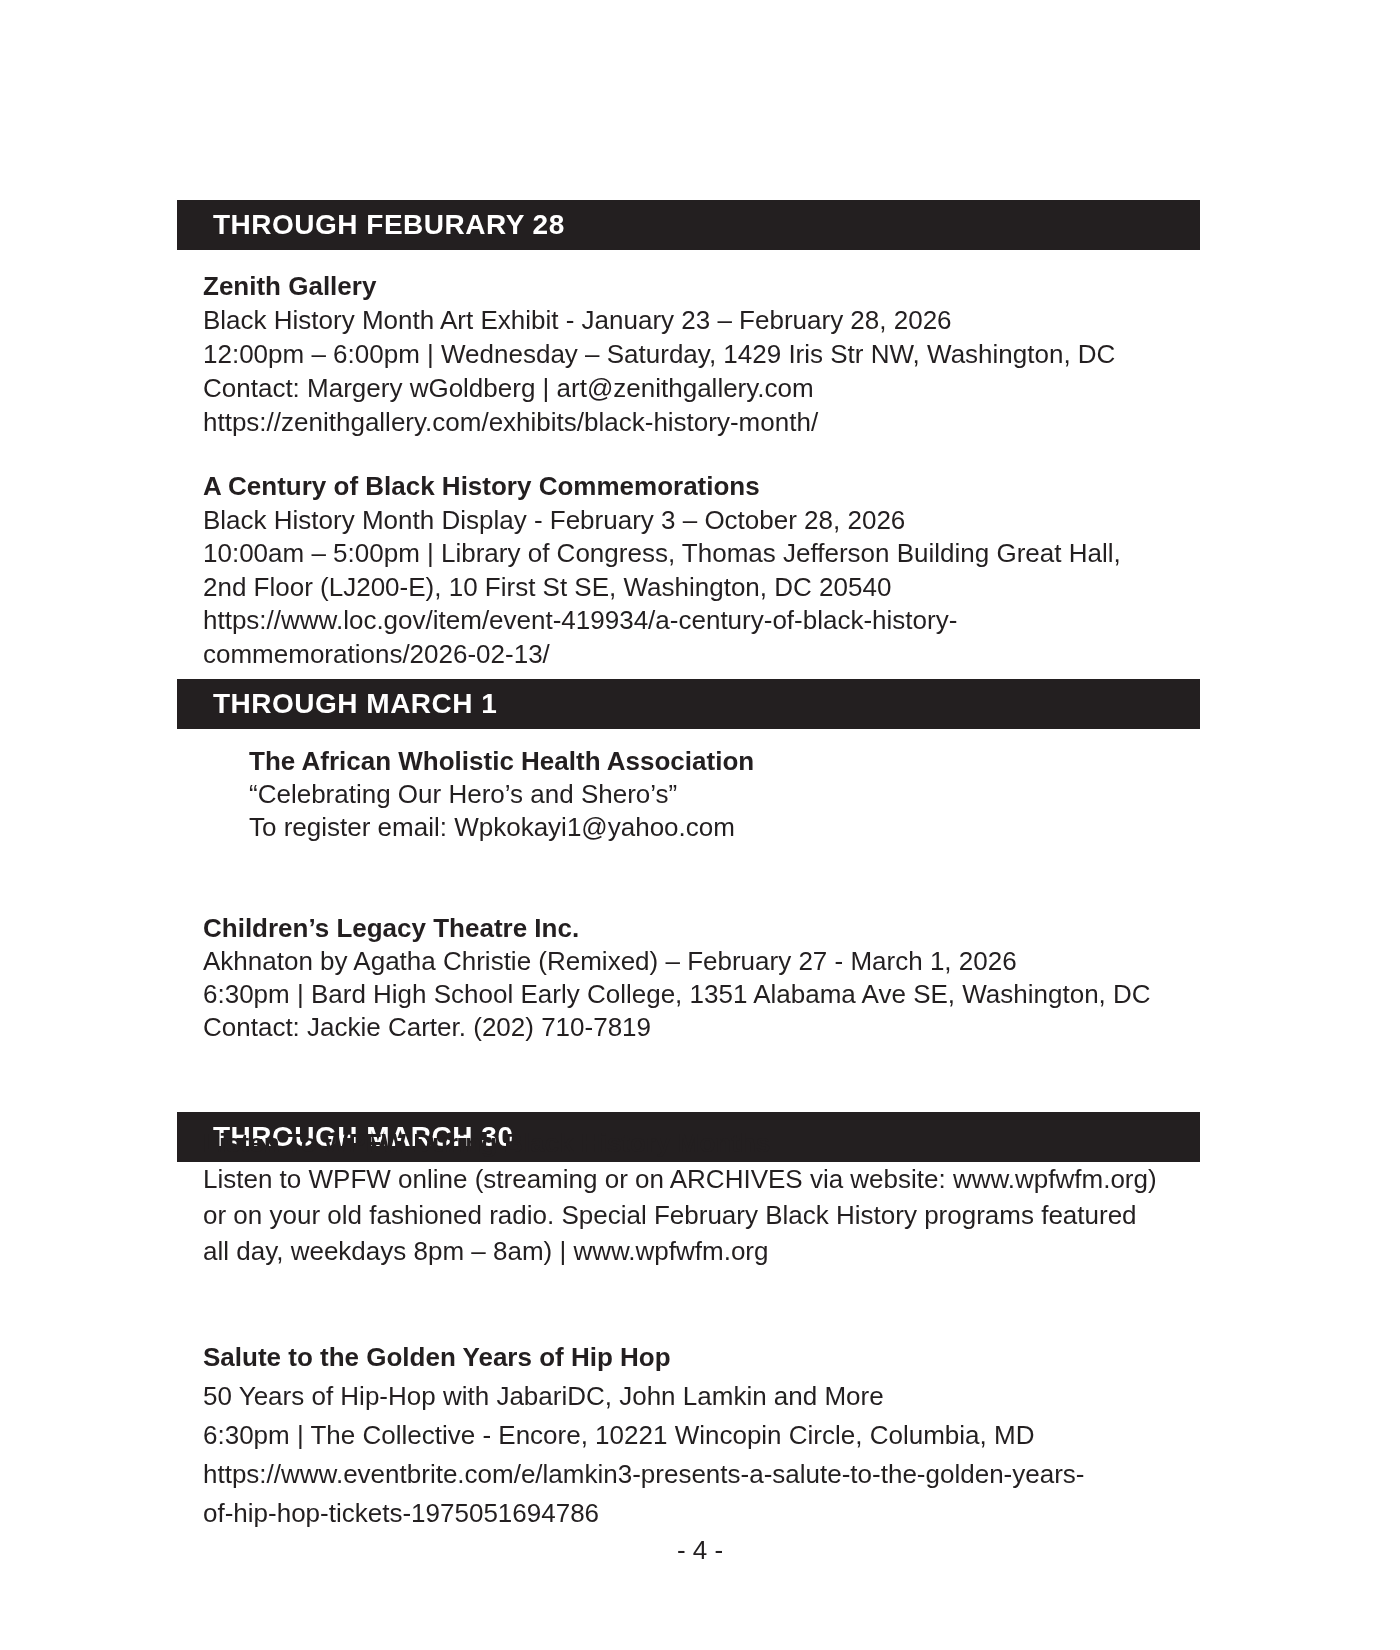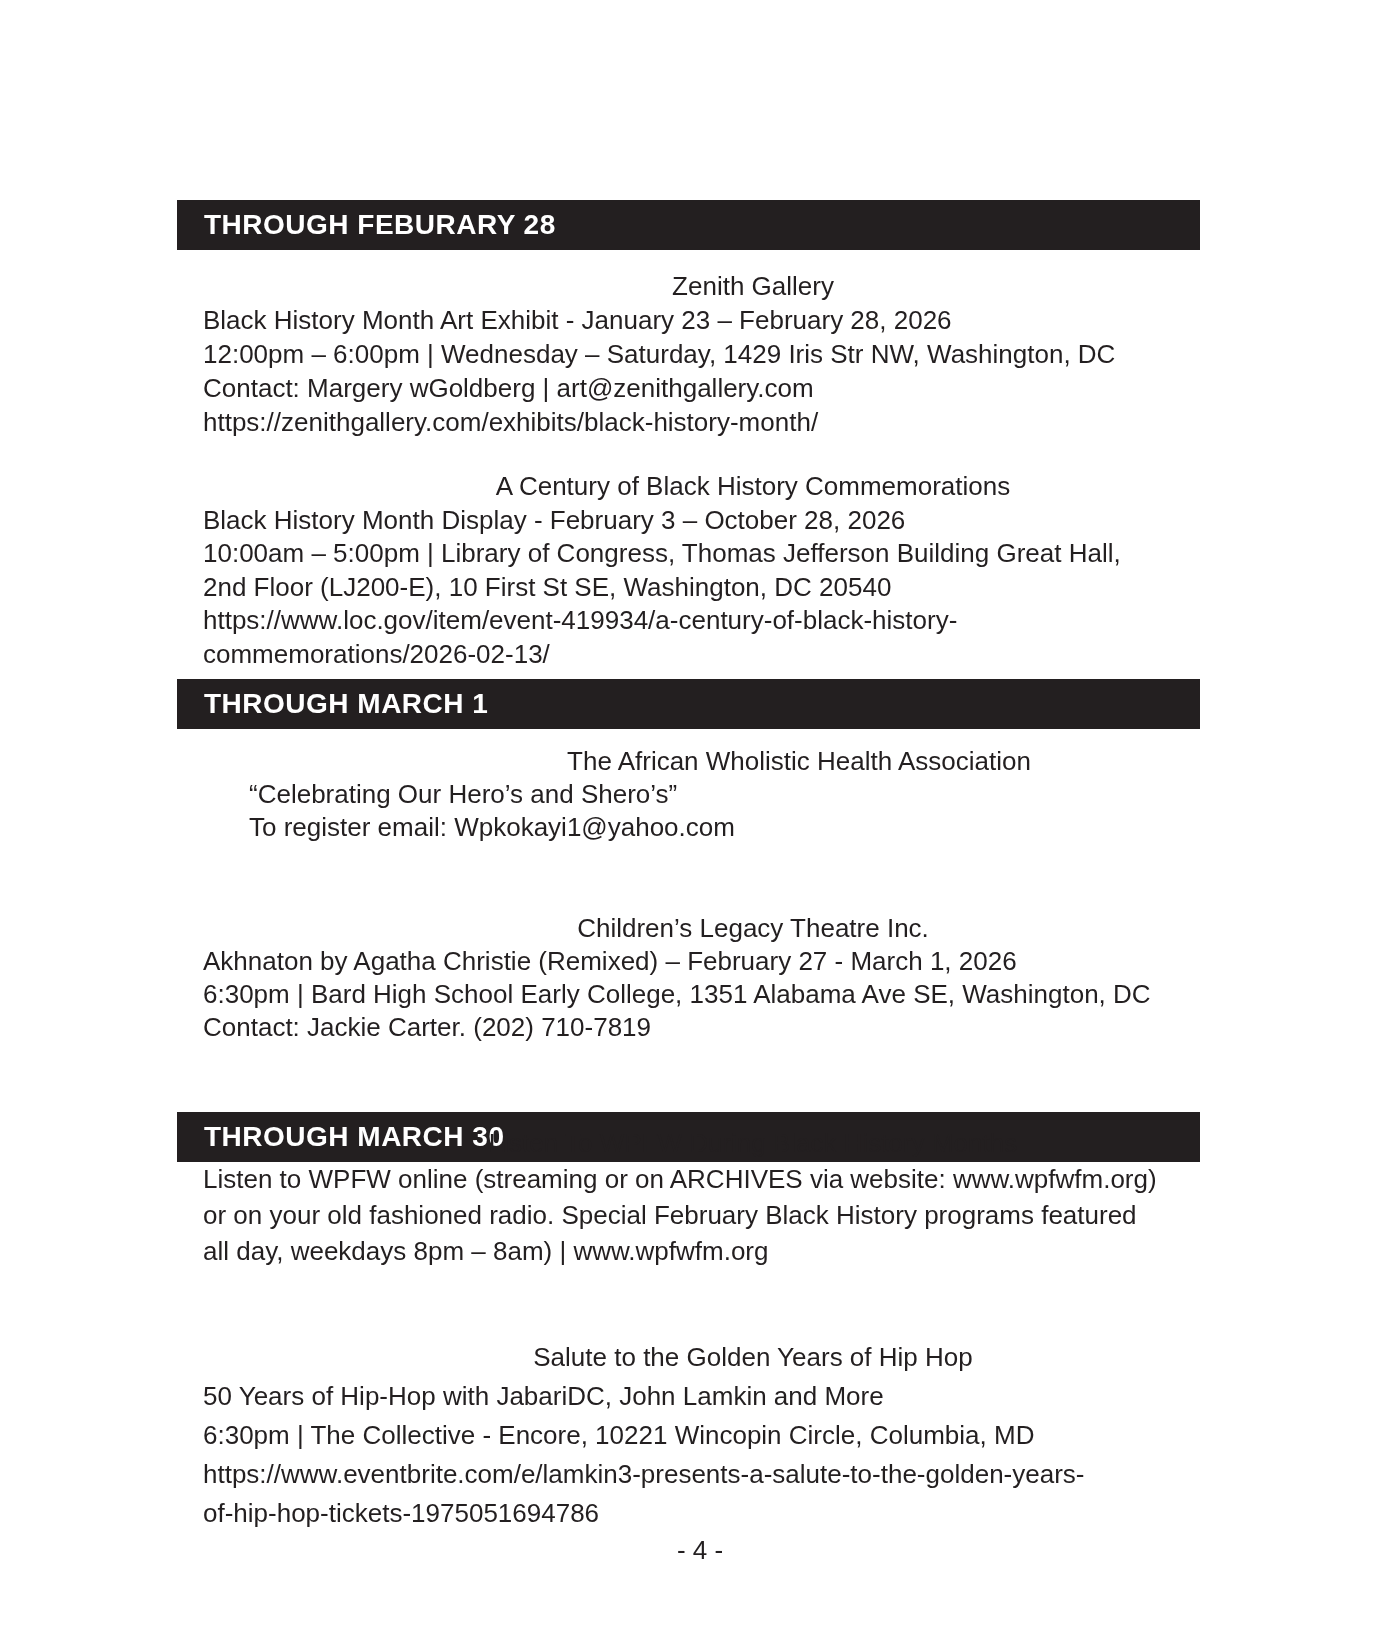--- a/index.html
+++ b/index.html
@@ -19,38 +19,38 @@
   .bar {
     position: absolute;
     left: 177px;
     width: 1023px;
     height: 50px;
     background: #231f20;
     color: #ffffff;
     display: flex;
     align-items: center;
     box-sizing: border-box;
-    padding-left: 27px;
+    padding-left: 36px;
     font-size: 28px;
     font-weight: bold;
     letter-spacing: 0.5px;
   }
   #bar1 { top: 200px; }
   #bar2 { top: 679px; }
   #bar3 { top: 1112px; }
 
   .event {
     position: absolute;
     left: 203px;
     width: 1100px;
     font-size: 26px;
     white-space: nowrap;
     color: #231f20;
   }
-  .event .title { font-weight: normal; text-align: center; }
+  .event .title { font-weight: bold; }
   #e1 { top: 269px;  line-height: 34px; }
   #e2 { top: 470px;  line-height: 33.5px; }
   #e3 { top: 745px;  line-height: 33px; margin-left: 46px; }
   #e4 { top: 912px;  line-height: 33px; }
   #e5 { top: 1125px; line-height: 36px; }
   #e6 { top: 1338px; line-height: 39px; }
 
   .footer {
     position: absolute;
     top: 1535px;

